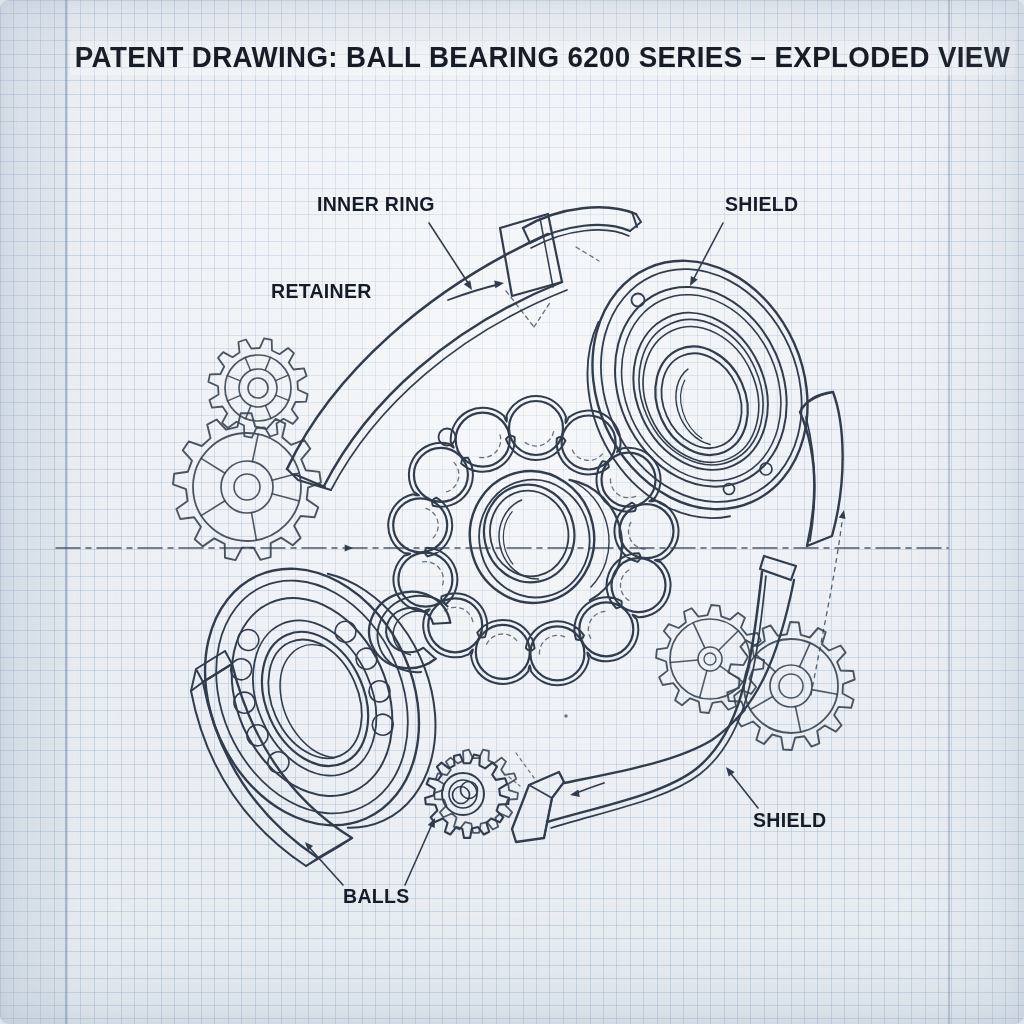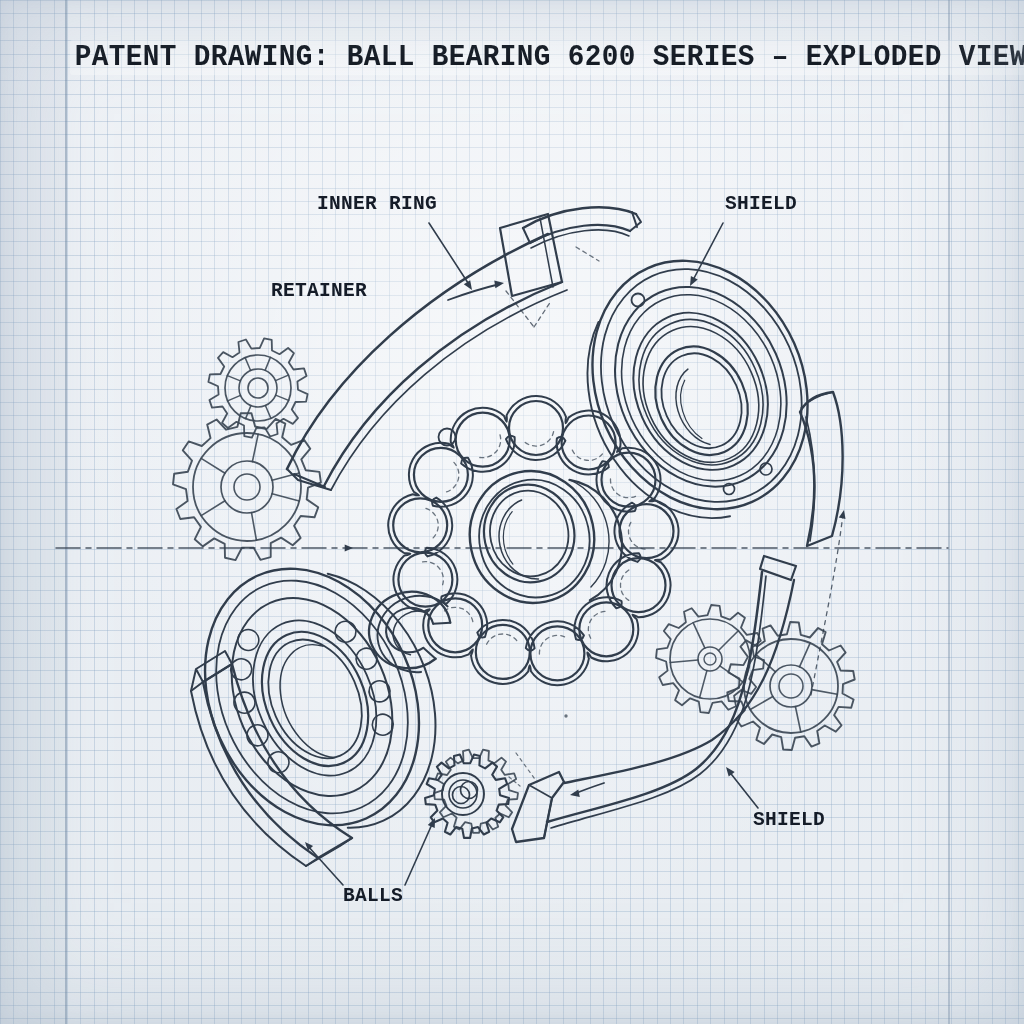--- a/index.html
+++ b/index.html
@@ -3,21 +3,22 @@
 <meta charset="utf-8">
 <style>
   html,body{margin:0;padding:0;background:#dfe4ea;}
   .page{
     position:relative;width:1024px;height:1024px;overflow:hidden;
     background:
       radial-gradient(ellipse at 50% 38%, rgba(255,255,255,.55), rgba(255,255,255,0) 62%),
       repeating-linear-gradient(to right, rgba(124,156,190,.30) 0 1px, transparent 1px 13.4px),
       repeating-linear-gradient(to bottom, rgba(124,156,190,.30) 0 1px, transparent 1px 13.4px),
       linear-gradient(180deg,#eff2f6 0%,#ebeff4 55%,#e7ecf1 100%);
-    font-family:Liberation Mono, monospace;
+    font-family:Liberation Sans, sans-serif;
+    border-radius:9px;
   }
   .page::after{content:"";position:absolute;inset:0;pointer-events:none;
     box-shadow:inset 0 0 110px rgba(150,168,190,.38), inset 0 0 18px rgba(150,168,190,.18);}
   .mline{position:absolute;top:0;bottom:0;width:2px;}
   #mline-left{left:65px;background:rgba(104,130,158,.50);}
   #mline-right{left:948px;background:rgba(104,130,158,.38);}
   .lshade{position:absolute;top:0;bottom:0;left:0;width:65px;background:rgba(165,182,200,.12);}
   #drawing-svg{position:absolute;left:0;top:0;}
   #title{
     position:absolute;left:70px;top:40px;

